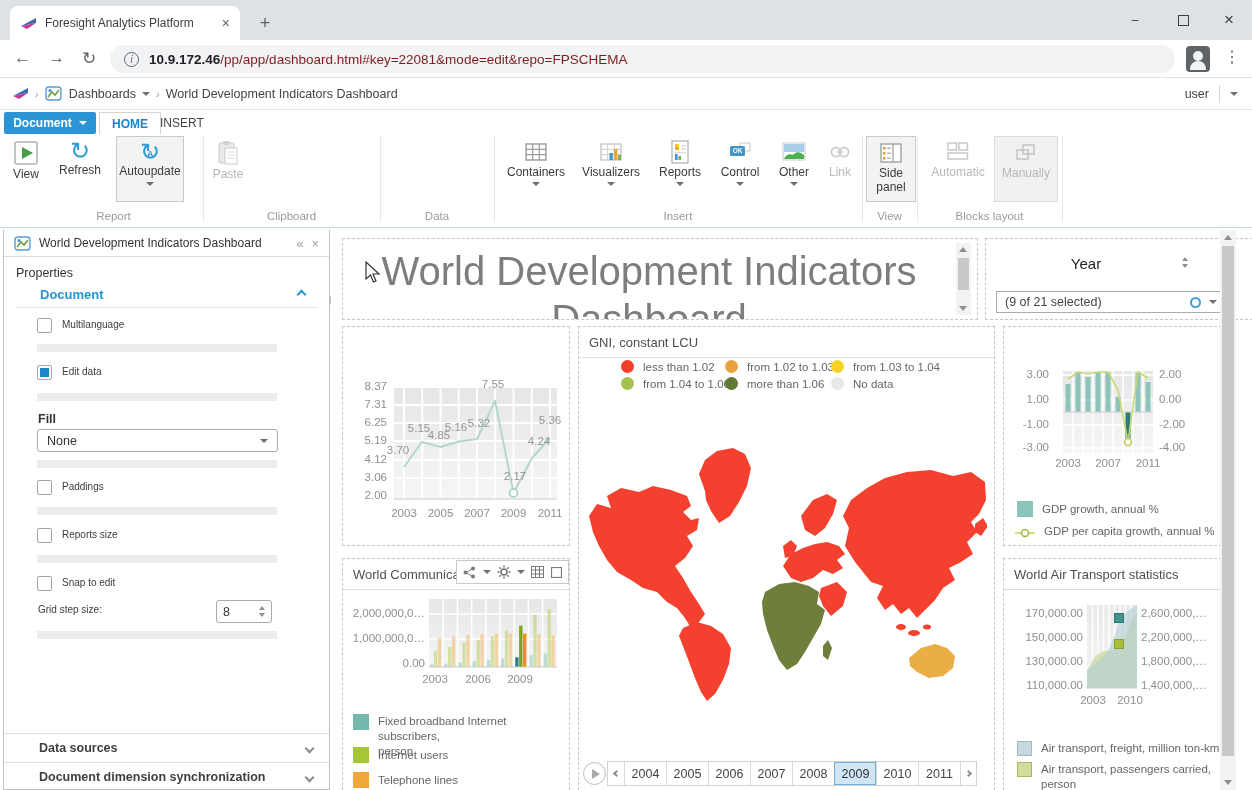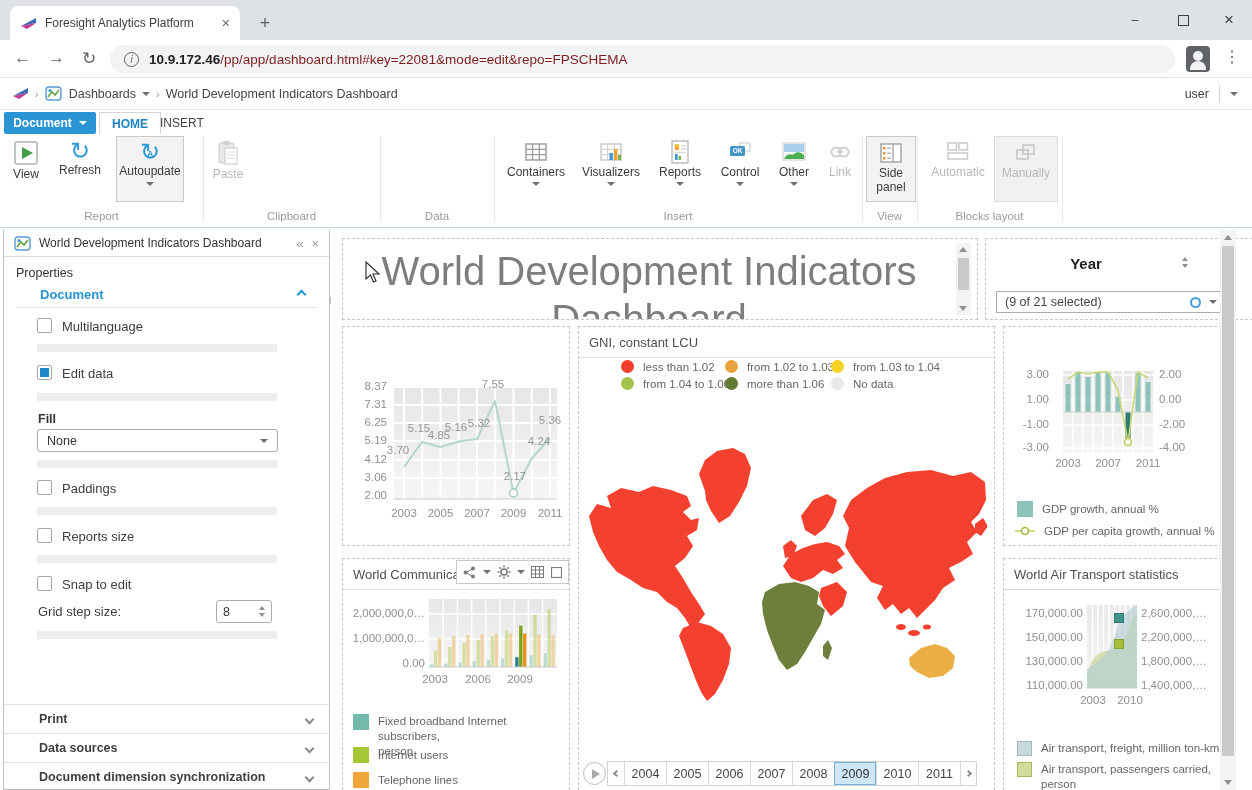--- a/index.html
+++ b/index.html
@@ -48,21 +48,21 @@
 .caret-d.white{border-top-color:#fff}
 .rgl{position:absolute;top:97px;height:18px;display:flex;align-items:center;justify-content:center;font-size:11.5px;color:#9a9a9a}
 
 .sidebar{position:absolute;left:3px;top:230px;width:327px;height:560px;background:#fff;border:1px solid #c0c0c0;border-top:none}
 .sb-head{position:absolute;left:0;top:0;width:100%;height:27px;border-bottom:1px solid #dcdcdc;display:flex;align-items:center;padding:0 10px;gap:8px}
 .sb-head .t{font-size:12px;color:#333;flex:1;white-space:nowrap;overflow:hidden}
 .sb-ico{color:#9e9e9e;font-size:13px}
 .grayline{position:absolute;left:33px;width:240px;height:8px;background:#ededed}
 .chk{position:absolute;width:15px;height:15px;border:1px solid #a5a5a5;border-radius:2px;background:#fff}
 .chk.on:after{content:"";position:absolute;left:2px;top:2px;width:9px;height:9px;background:#1e88c7}
-.chklbl{position:absolute;font-size:13px;color:#3d3d3d}
+.chklbl{position:absolute;font-size:10px;color:#3d3d3d}
 .chev{display:inline-block;width:7px;height:7px;border-right:2px solid #8a8a8a;border-bottom:2px solid #8a8a8a}
 .chev.up{transform:rotate(-135deg)}
 .chev.down{transform:rotate(45deg)}
 .chev.blue{border-color:#2794d4}
 .select{position:absolute;height:23px;border:1px solid #ababab;border-radius:3px;background:#fff;display:flex;align-items:center;padding:0 9px;font-size:12.5px;color:#333}
 .sb-sec{position:absolute;left:0;width:100%;height:29px;border-top:1px solid #e2e2e2;display:flex;align-items:center;padding:0 16px 0 35px;font-weight:bold;font-size:12.5px;color:#3f3f3f;justify-content:space-between}
 
 .canvas{position:absolute;left:331px;top:230px;width:905px;height:560px;background:#fff}
 .blk{position:absolute;border:1px dashed #c6c6c6;background:#fff;overflow:hidden}
 .blk-title-hd{position:absolute;left:0;top:0;right:0;padding:7px 10px 5px;font-size:13px;color:#4f4f4f;border-bottom:1px solid #dcdcdc;line-height:1.35;background:#fff}
@@ -324,21 +324,21 @@
   <div class="rbtn dis" style="left:994px;width:64px;background:#f1f1f1;border:1px solid #dcdcdc">
     <svg width="24" height="24" viewBox="0 0 24 24">
         <g fill="none" stroke="#c3c3c3" stroke-width="1.5">
           <rect x="3" y="9" width="11" height="9"></rect>
           <rect x="9" y="4" width="11" height="9"></rect>
         </g>
       </svg>
     <div class="rlbl">Manually</div>
   </div>
 
-  <div class="rgl" style="left:0;width:203px">Report</div>
+  <div class="rgl" style="left:12px;width:203px">Report</div>
   <div class="rgl" style="left:203px;width:177px">Clipboard</div>
   <div class="rgl" style="left:380px;width:114px">Data</div>
   <div class="rgl" style="left:494px;width:368px">Insert</div>
   <div class="rgl" style="left:862px;width:55px">View</div>
   <div class="rgl" style="left:917px;width:145px">Blocks layout</div>
 </div>
 
 <div class="sidebar">
   <div class="sb-head">
     <svg width="17" height="15" viewBox="0 0 17 15">
@@ -384,24 +384,20 @@
   <span class="chklbl" style="left:34px;top:374px">Grid step size:</span>
   <div class="select" style="left:212px;top:370px;width:56px;padding:0 6px">
     <span>8</span>
     <span class="spin" style="margin-left:auto">
         <span class="tri-u" style="border-bottom-width:4px;border-left-width:3.5px;border-right-width:3.5px"></span>
         <span class="tri-dn" style="border-top-width:4px;border-left-width:3.5px;border-right-width:3.5px"></span>
       </span>
   </div>
   <div class="grayline" style="top:401px"></div>
 
-  <div class="sb-sec" style="top:474px">
-    <span>Print</span>
-      <span class="chev down"></span>
-  </div>
   <div class="sb-sec" style="top:532px">
     <span>Document dimension synchronization</span>
       <span class="chev down"></span>
   </div>
   <div class="sb-sec" style="top:503px">
     <span>Data sources</span>
       <span class="chev down"></span>
   </div>
 </div>
 
@@ -416,21 +412,21 @@
       <div class="tri-u abs" style="left:3px;top:4px"></div>
       <div class="sbthumb" style="left:2px;top:15px;width:11px;height:32px"></div>
       <div class="tri-dn abs" style="left:3px;bottom:4px"></div>
     </div>
     <svg class="abs" style="left:22px;top:22px" width="16" height="24" viewBox="0 0 16 24">
         <polygon points="1,1 1,18 5.5,14 8.5,21 11,20 8,13 14,13" fill="#fff" stroke="#333" stroke-width="1.2"></polygon>
       </svg>
   </div>
 
   <div class="blk" style="left:654px;top:8px;width:578px;height:82px">
-    <div class="abs" style="left:0;top:16px;width:200px;text-align:center;font-size:15px;font-weight:bold;color:#222">Year</div>
+    <div class="abs" style="left:0;top:16px;width:200px;text-align:center;font-size:15px;font-weight:normal;color:#222">Year</div>
     <span class="spin abs" style="left:196px;top:18px">
         <span class="tri-u" style="border-bottom-width:4px;border-left-width:3.5px;border-right-width:3.5px"></span>
         <span class="tri-dn" style="border-top-width:4px;border-left-width:3.5px;border-right-width:3.5px"></span>
       </span>
 
     <div class="combo" style="left:10px;top:52px;width:230px">
       <span>(9 of 21 selected)</span>
       <span class="ring" style="margin-left:auto"></span>
       <span class="caret-d" style="margin-left:8px"></span>
     </div>
@@ -631,21 +627,21 @@
       <g>
         <text class="tick" x="64" y="140" text-anchor="middle">2003</text>
         <text class="tick" x="104" y="140" text-anchor="middle">2007</text>
         <text class="tick" x="144" y="140" text-anchor="middle">2011</text>
       </g>
     </svg>
     <div class="lrow" style="left:13px;top:174px;align-items:center">
       <span class="lsq" style="background:#8cc3bb"></span>
       <span>GDP growth, annual %</span>
     </div>
-    <div class="lrow" style="left:11px;top:197px;align-items:center">
+    <div class="lrow" style="left:11px;top:197px;align-items:flex-end">
       <svg width="20" height="12">
           <line x1="0" y1="6" x2="20" y2="6" stroke="#c2d465" stroke-width="1.5"></line>
           <circle cx="10" cy="6" r="3.5" fill="#fff" stroke="#9fb83a" stroke-width="1.5"></circle>
         </svg>
       <span>GDP per capita growth, annual %</span>
     </div>
   </div>
 
   <div class="blk" style="left:11px;top:328px;width:228px;height:232px;border-bottom:none">
     <svg class="abs" style="left:0;top:0" width="228" height="232" viewBox="0 0 228 232">

